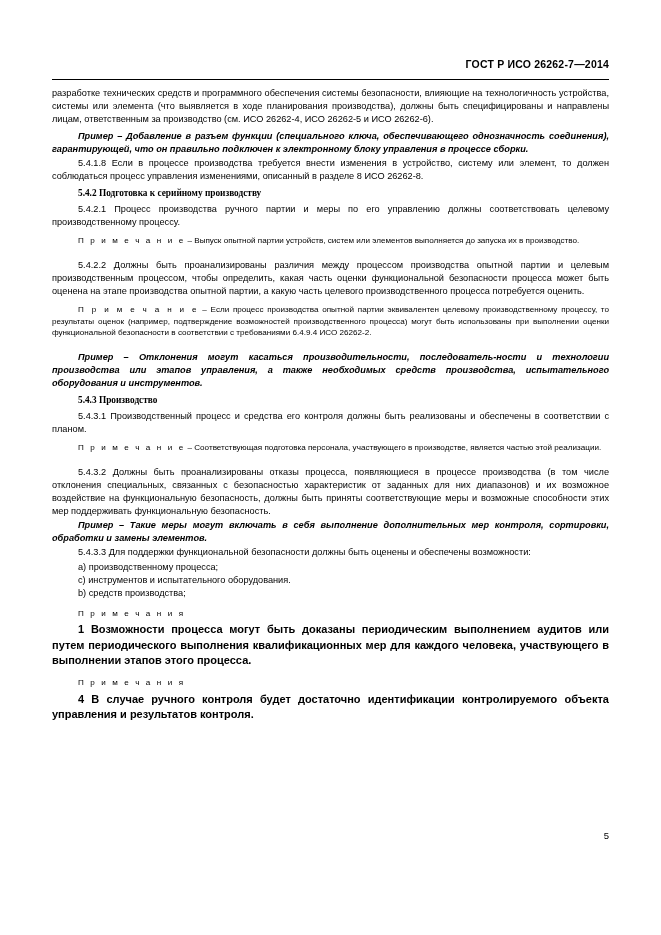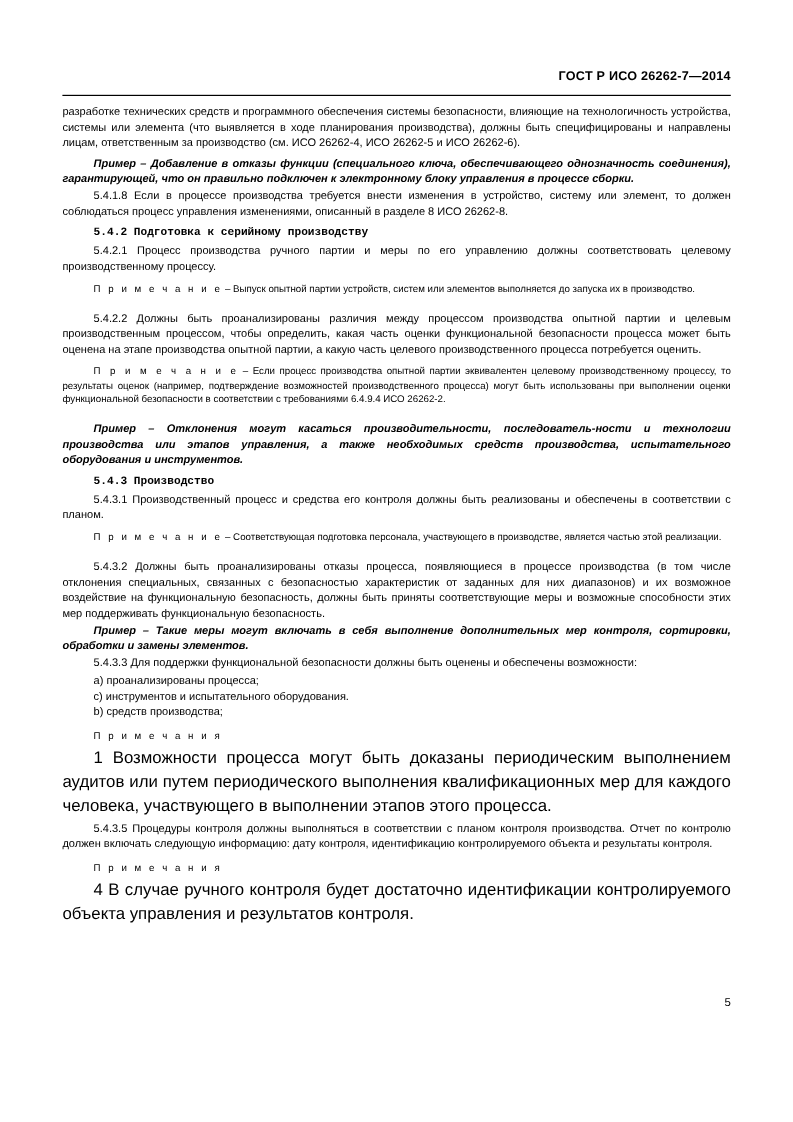--- a/index.html
+++ b/index.html
@@ -59,21 +59,21 @@
   .example {
     font-family: "Liberation Sans", sans-serif;
     font-size: 9.2px;
     font-style: italic;
     font-weight: bold;
     line-height: 1.42;
     text-align: justify;
     text-indent: 26px;
   }
   .subhead {
-    font-family: Liberation Mono, monospace;
+    font-family: Liberation Serif, serif;
     font-size: 9.3px;
     font-weight: bold;
     text-indent: 26px;
     margin: 4px 0 2px 0;
   }
   .note {
     font-family: "Liberation Sans", sans-serif;
     font-size: 8.1px;
     line-height: 1.4;
     text-align: justify;
@@ -85,25 +85,26 @@
   }
   .notes-head {
     font-family: "Liberation Sans", sans-serif;
     font-size: 8.1px;
     text-indent: 26px;
     letter-spacing: 2.1px;
     margin: 8px 0 3px 0;
   }
   .note-item {
     font-family: "Liberation Sans", sans-serif;
-    font-size: 14px;
+    font-size: 11px;
     line-height: 1.42;
     text-align: justify;
     text-indent: 26px;
     margin: 0 0 2px 0;
+    font-weight: bold;
   }
   .list-item {
     font-family: "Liberation Sans", sans-serif;
     font-size: 9.2px;
     line-height: 1.42;
     text-indent: 26px;
     margin: 0;
   }
   .pageno {
     position: absolute;
@@ -118,21 +119,21 @@
 
 <div class="page">
 
   <div class="header">ГОСТ Р ИСО 26262-7—2014</div>
   <hr class="hrule">
 
   <div>
 
     <p class="body-txt noindent">разработке технических средств и программного обеспечения системы безопасности, влияющие на технологичность устройства, системы или элемента (что выявляется в ходе планирования производства), должны быть специфицированы и направлены лицам, ответственным за производство (см. ИСО 26262-4, ИСО 26262-5 и ИСО 26262-6).</p>
 
-    <p class="example gap-sm">Пример – Добавление в отказы функции (специального ключа, обеспечивающего однозначность соединения), гарантирующей, что он правильно подключен к электронному блоку управления в процессе сборки.</p>
+    <p class="example gap-sm">Пример – Добавление в разъем функции (специального ключа, обеспечивающего однозначность соединения), гарантирующей, что он правильно подключен к электронному блоку управления в процессе сборки.</p>
 
     <p class="body-txt indent">5.4.1.8 Если в процессе производства требуется внести изменения в устройство, систему или элемент, то должен соблюдаться процесс управления изменениями, описанный в разделе 8 ИСО 26262-8.</p>
 
     <p class="subhead">5.4.2 Подготовка к серийному производству</p>
 
     <p class="body-txt indent">5.4.2.1 Процесс производства ручного партии и меры по его управлению должны соответствовать целевому производственному процессу.</p>
 
     <p class="note"><span class="lbl">П р и м е ч а н и е</span><span> – Выпуск опытной партии устройств, систем или элементов выполняется до запуска их в производство.</span></p>
 
     <p class="body-txt indent gap">5.4.2.2 Должны быть проанализированы различия между процессом производства опытной партии и целевым производственным процессом, чтобы определить, какая часть оценки функциональной безопасности процесса может быть оценена на этапе производства опытной партии, а какую часть целевого производственного процесса потребуется оценить.</p>
@@ -146,30 +147,29 @@
     <p class="body-txt indent">5.4.3.1 Производственный процесс и средства его контроля должны быть реализованы и обеспечены в соответствии с планом.</p>
 
     <p class="note"><span class="lbl">П р и м е ч а н и е</span><span> – Соответствующая подготовка персонала, участвующего в производстве, является частью этой реализации.</span></p>
 
     <p class="body-txt indent gap">5.4.3.2 Должны быть проанализированы отказы процесса, появляющиеся в процессе производства (в том числе отклонения специальных, связанных с безопасностью характеристик от заданных для них диапазонов) и их возможное воздействие на функциональную безопасность, должны быть приняты соответствующие меры и возможные способности этих мер поддерживать функциональную безопасность.</p>
 
     <p class="example">Пример – Такие меры могут включать в себя выполнение дополнительных мер контроля, сортировки, обработки и замены элементов.</p>
 
     <p class="body-txt indent">5.4.3.3 Для поддержки функциональной безопасности должны быть оценены и обеспечены возможности:</p>
 
-    <p class="list-item">a) проанализированы процесса;</p>
+    <p class="list-item">a) производственному процесса;</p>
     <p class="list-item">c) инструментов и испытательного оборудования.</p>
     <p class="list-item">b) средств производства;</p>
 
     <p class="notes-head">П р и м е ч а н и я</p>
 
     <p class="note-item">1 Возможности процесса могут быть доказаны периодическим выполнением аудитов или путем периодического выполнения квалификационных мер для каждого человека, участвующего в выполнении этапов этого процесса.</p>
 
 
-    <p class="body-txt indent">5.4.3.5 Процедуры контроля должны выполняться в соответствии с планом контроля производства. Отчет по контролю должен включать следующую информацию: дату контроля, идентификацию контролируемого объекта и результаты контроля.</p>
 
     <p class="notes-head">П р и м е ч а н и я</p>
 
     <p class="note-item">4 В случае ручного контроля будет достаточно идентификации контролируемого объекта управления и результатов контроля.</p>
 
   </div>
 
   <div class="pageno">5</div>
 
 </div>

